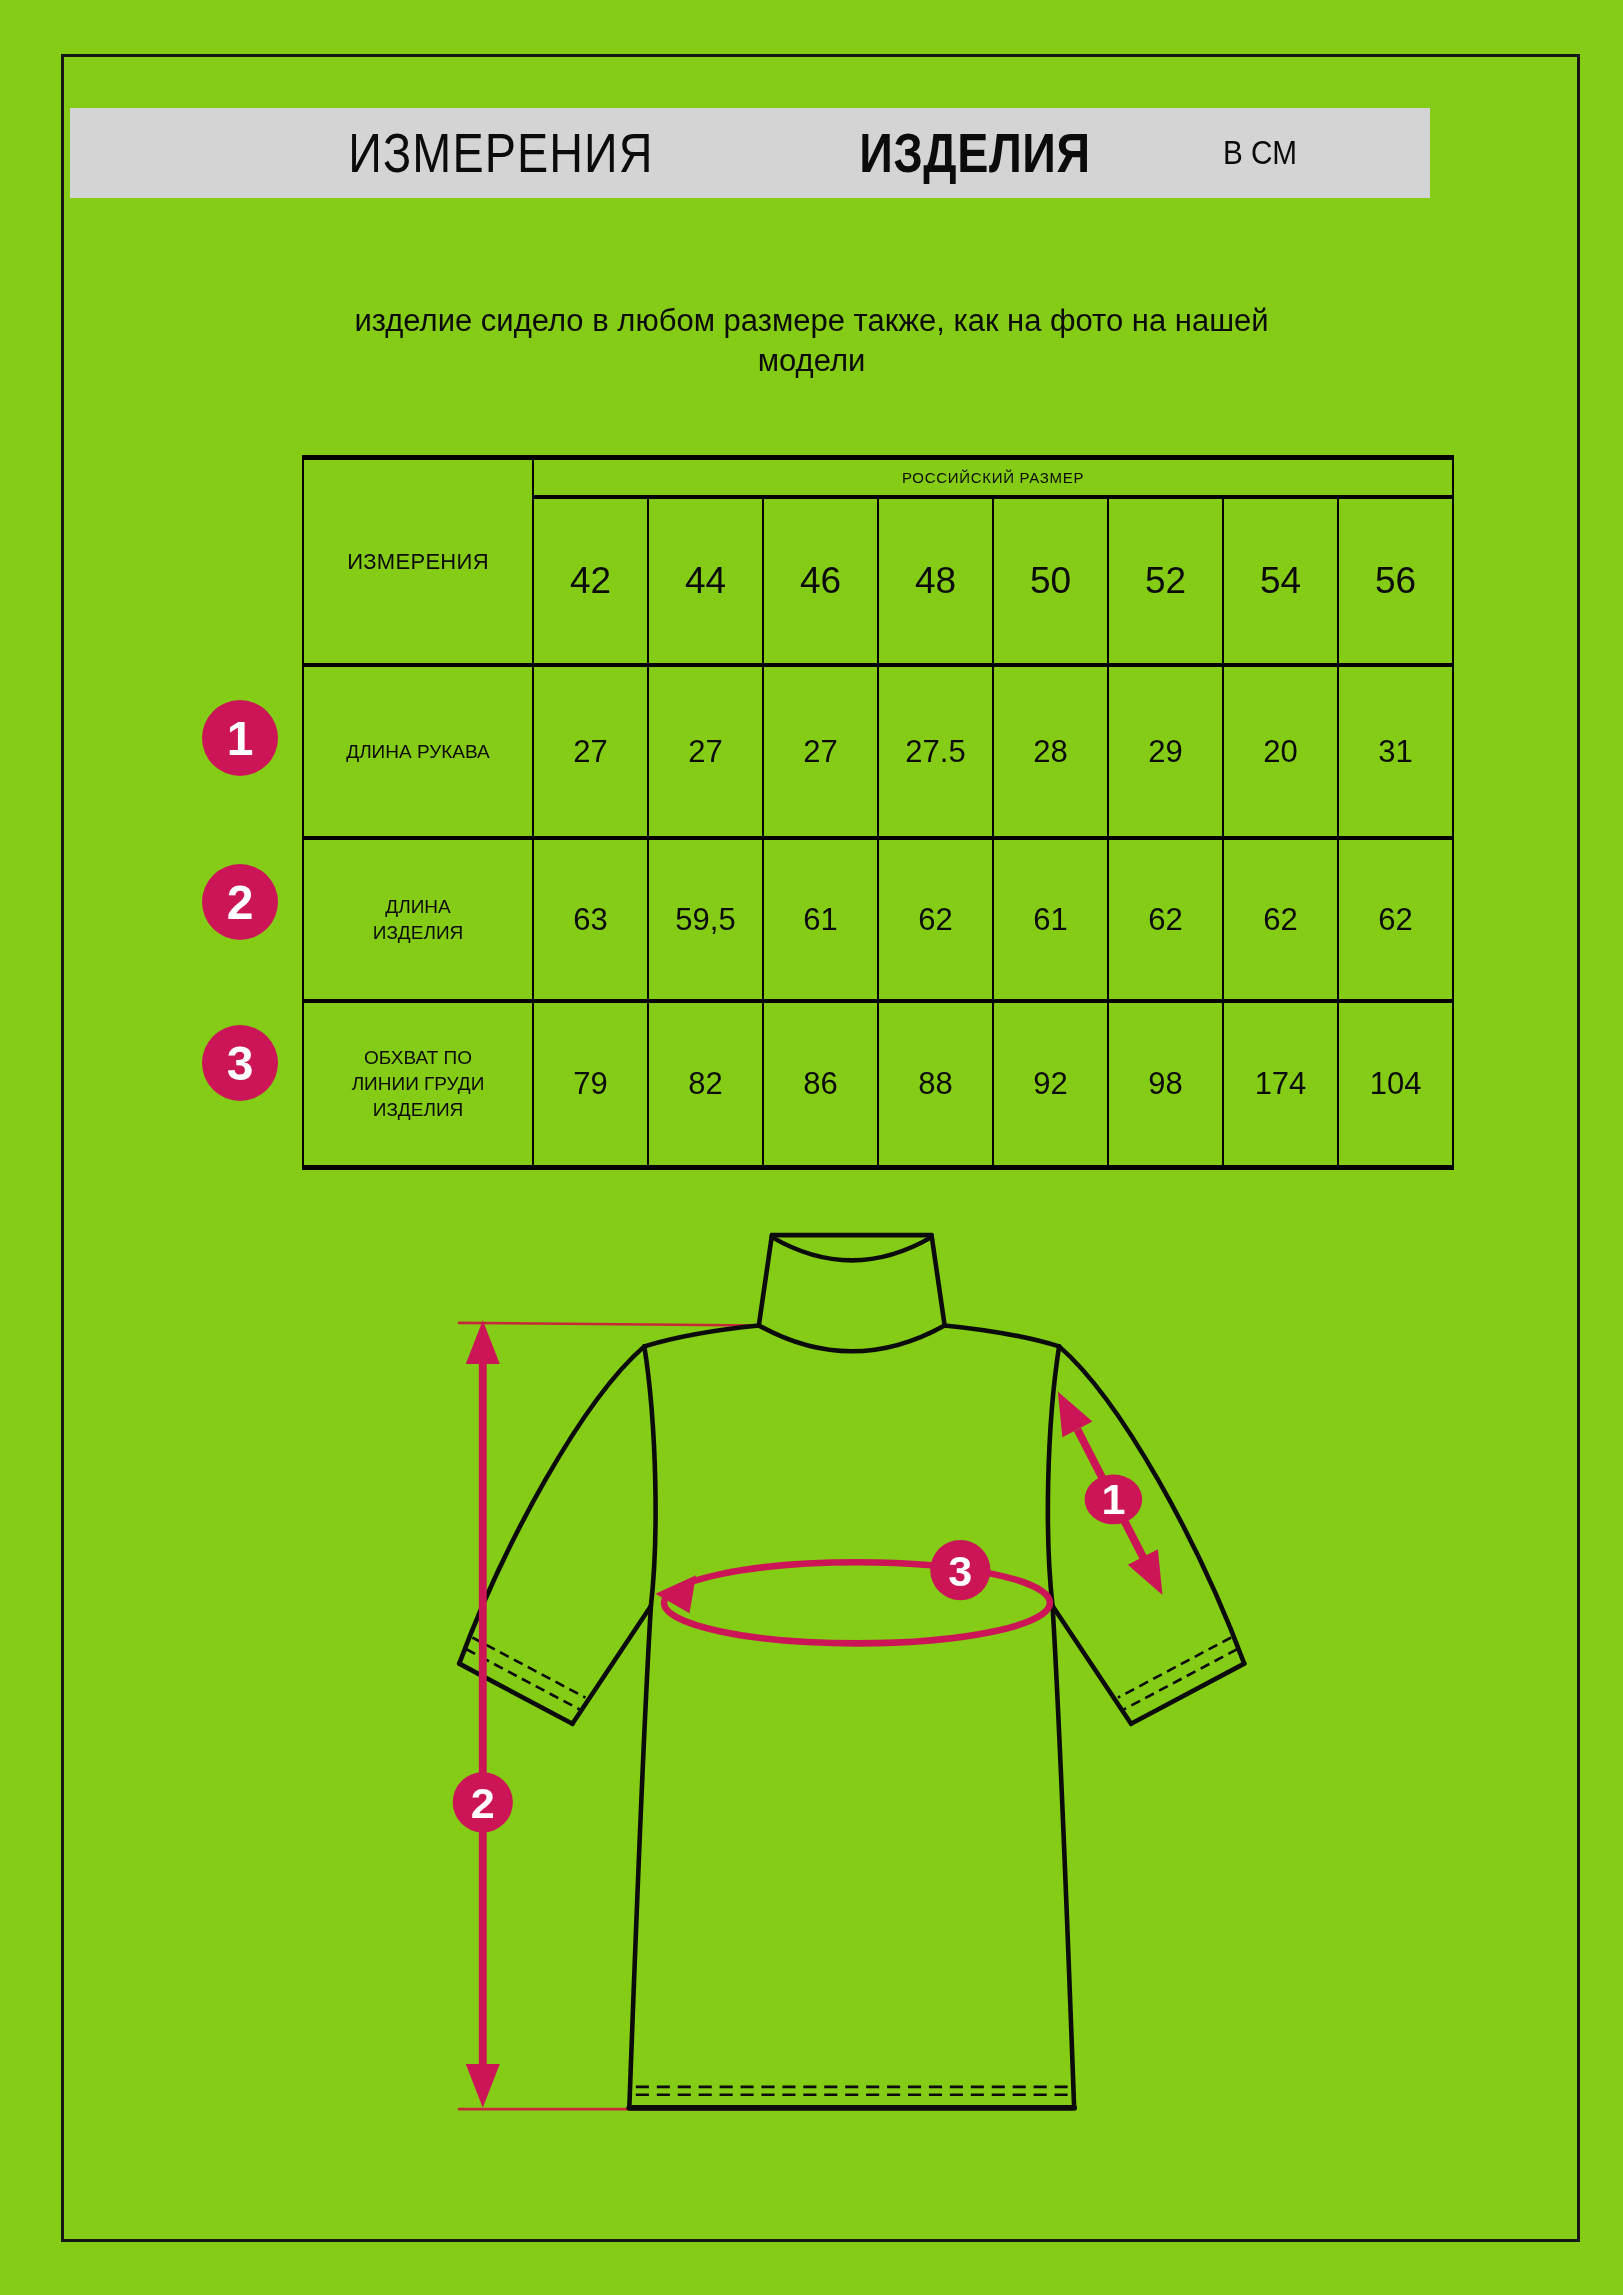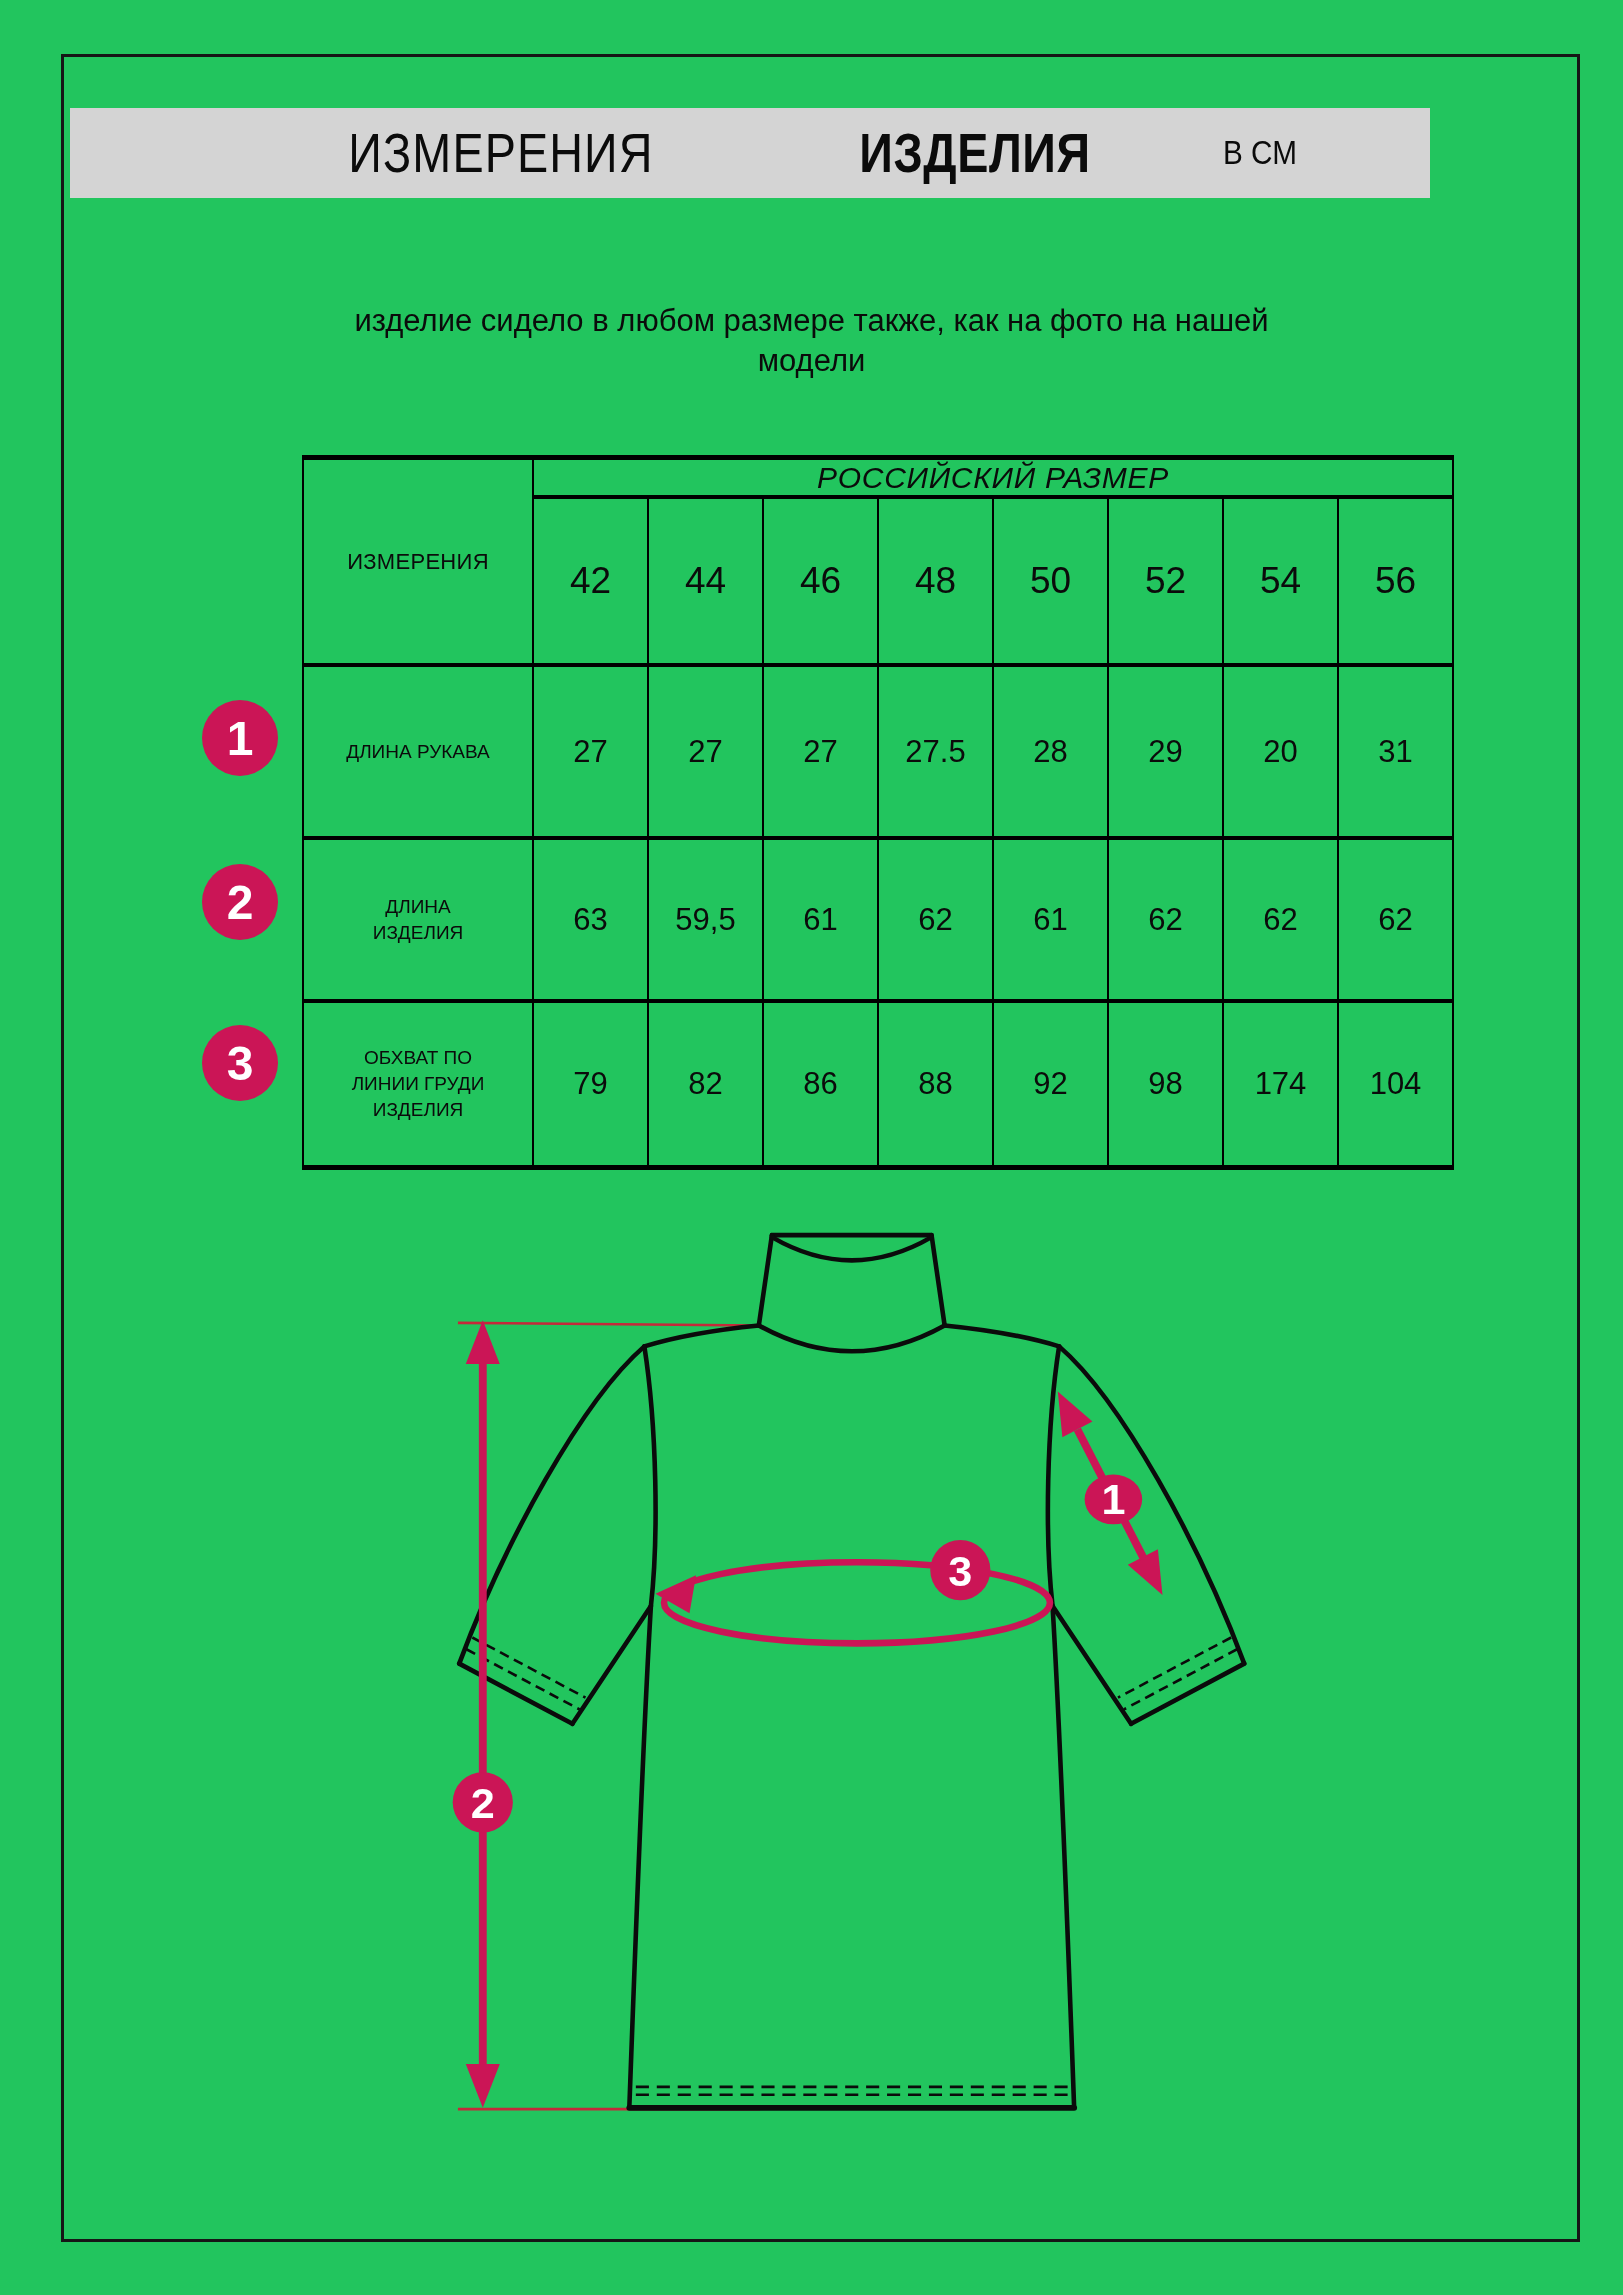--- a/index.html
+++ b/index.html
@@ -1,19 +1,19 @@
 <!DOCTYPE html>
 <html style="font-size:10.5px"><head>
 <meta charset="utf-8">
 <style>
   html,body{margin:0;padding:0;background:#ffffff;}
   .page{
     position:relative;
     width:1623px;height:2295px;
-    background:#22c55e;
+    background:#84cc16;
     font-family:"Liberation Sans", sans-serif;
     color:#0b0b0b;
     overflow:hidden;
   }
   .page-border{
     position:absolute;left:61px;top:54px;width:1513px;height:2182px;
     border:3.3px solid #161616;
   }
   
   .band{
@@ -41,21 +41,21 @@
     position:absolute;left:302px;top:455px;width:1146px;
     border-collapse:collapse;table-layout:fixed;
     border:2.6px solid #000;border-top:5.2px solid #000;border-bottom:5.2px solid #000;
   }
   .mtable td{
     border-left:2px solid #000;border-right:2px solid #000;
     border-top:4.6px solid #000;border-bottom:4.6px solid #000;
     text-align:center;vertical-align:middle;padding:0;
   }
   .c-head{font-size:22px;letter-spacing:0.3px;}
-  .s-head{font-size:30px;letter-spacing:0.7px;height:35px;font-style:italic;}
+  .s-head{font-size:15px;letter-spacing:0.7px;height:35px;}
   .size-row td{font-size:37px;font-weight:400;height:164px;}
   .lbl{font-size:19px;line-height:26px;}
   .val{font-size:31px;}
   .r1 td{height:169px;}
   .r2 td{height:159px;}
   .r3 td{height:162px;}
   
   .tbadge{
     position:absolute;width:76px;height:76px;border-radius:50%;
     background:#cb1556;color:#ffffff;font-weight:700;font-size:48px;

